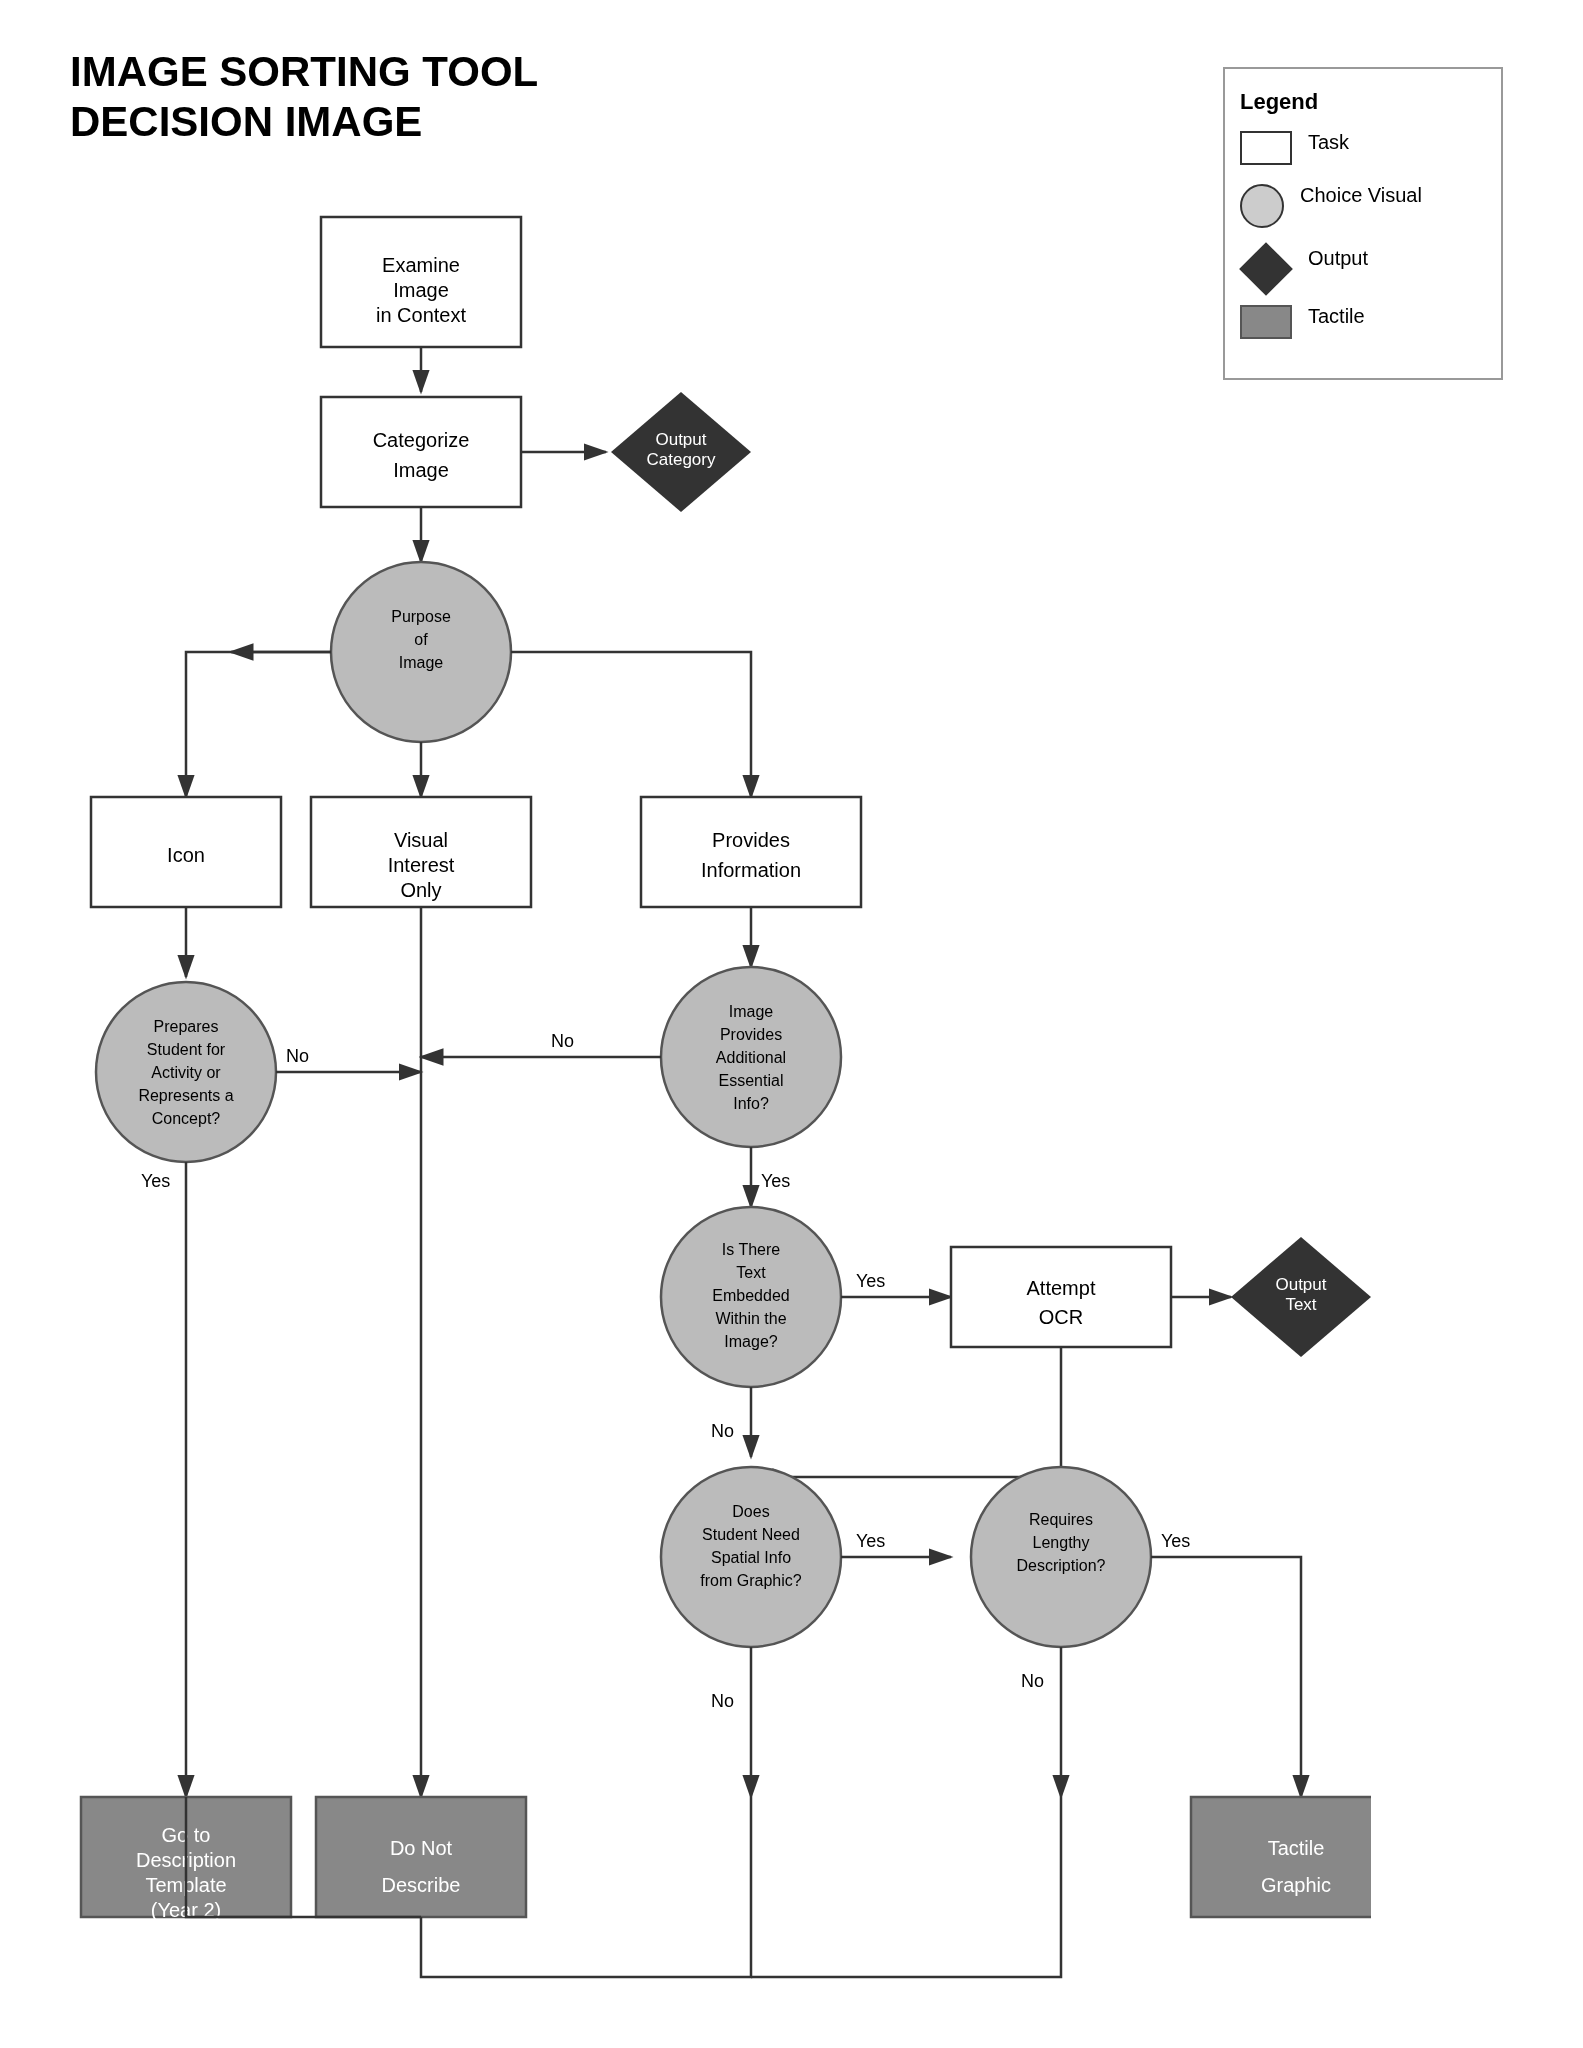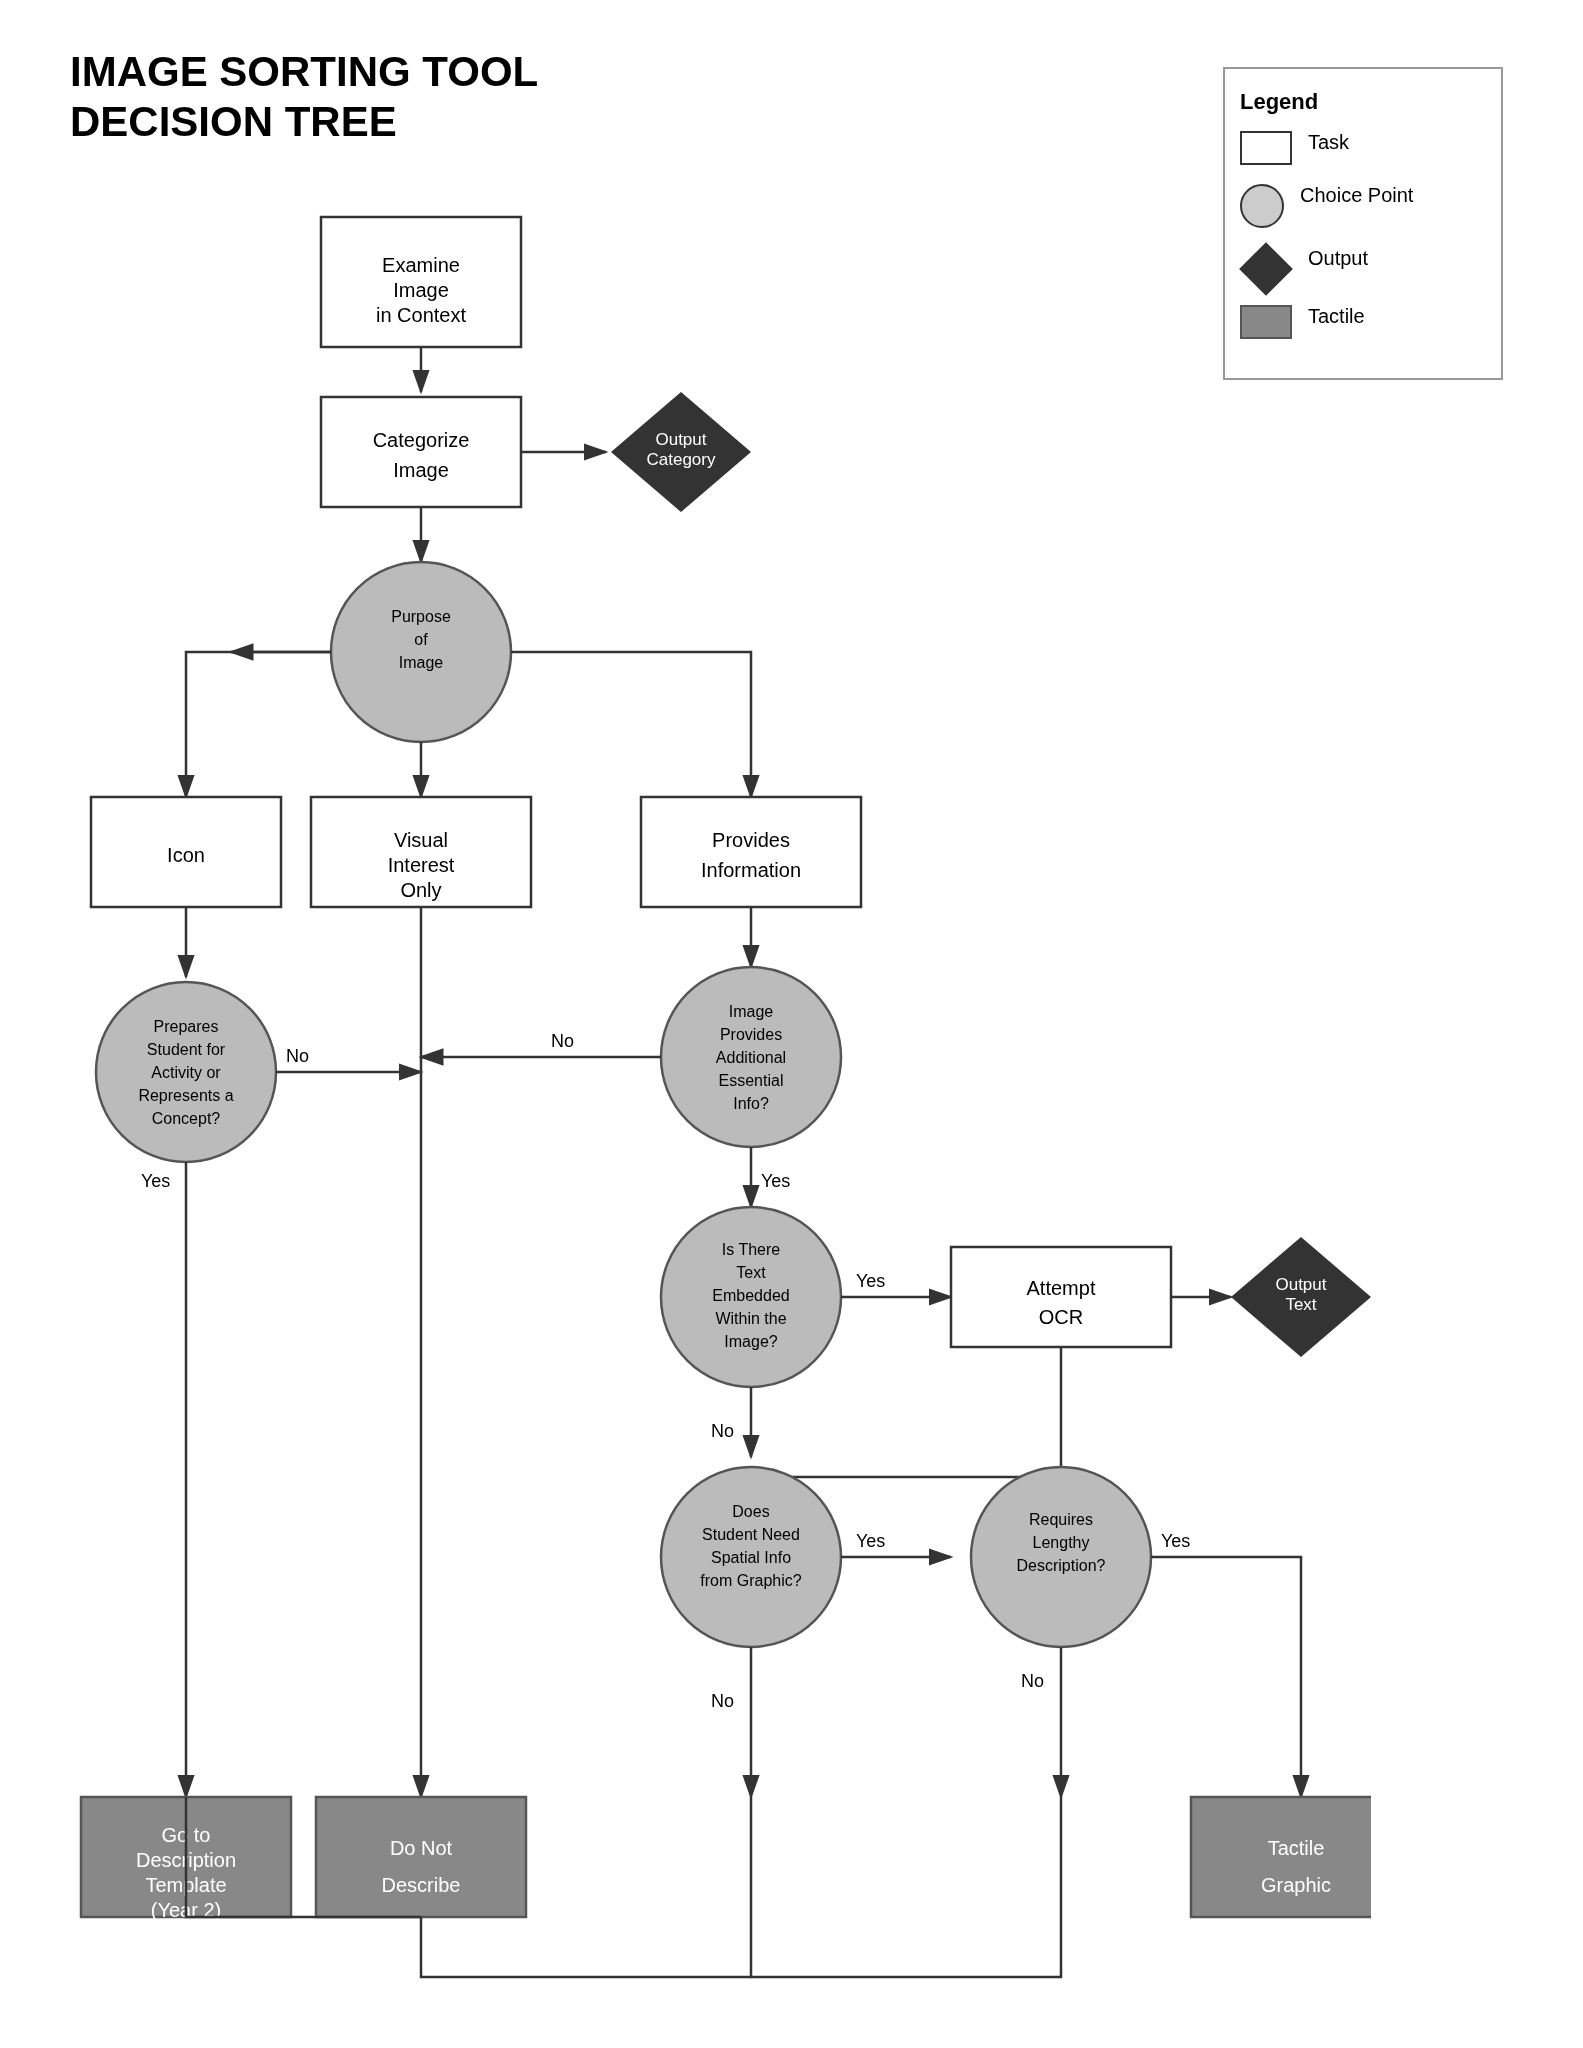--- a/index.html
+++ b/index.html
@@ -152,32 +152,32 @@
       font-size: 18px;
       fill: #000;
     }
   </style>
 </head>
 <body>
 
 <div class="page">
   <div class="title">
     <span>IMAGE SORTING TOOL</span><br>
-    <span>DECISION TREE</span>
+    <span>DECISION IMAGE</span>
   </div>
 
   <div class="legend">
     <div class="legend-title">Legend</div>
     <div class="legend-item">
       <span class="legend-shape"><span class="shape-task-legend"></span></span>
       <span>Task</span>
     </div>
     <div class="legend-item">
       <span class="legend-shape"><span class="shape-choice-legend"></span></span>
-      <span>Choice Point</span>
+      <span>Choice Visual</span>
     </div>
     <div class="legend-item">
       <span class="legend-shape" style="width:52px;height:44px;display:inline-flex;align-items:center;justify-content:center;">
           <span class="shape-output-legend"></span>
         </span>
       <span>Output</span>
     </div>
     <div class="legend-item">
       <span class="legend-shape"><span class="shape-result-legend"></span></span>
       <span>Tactile</span>

